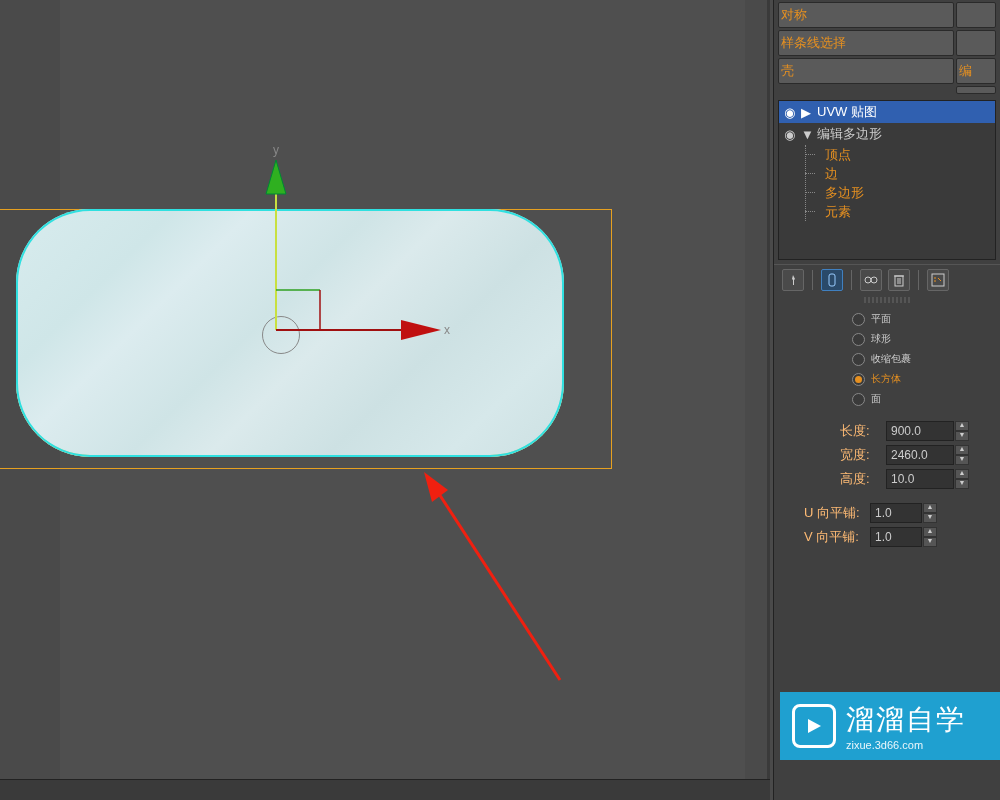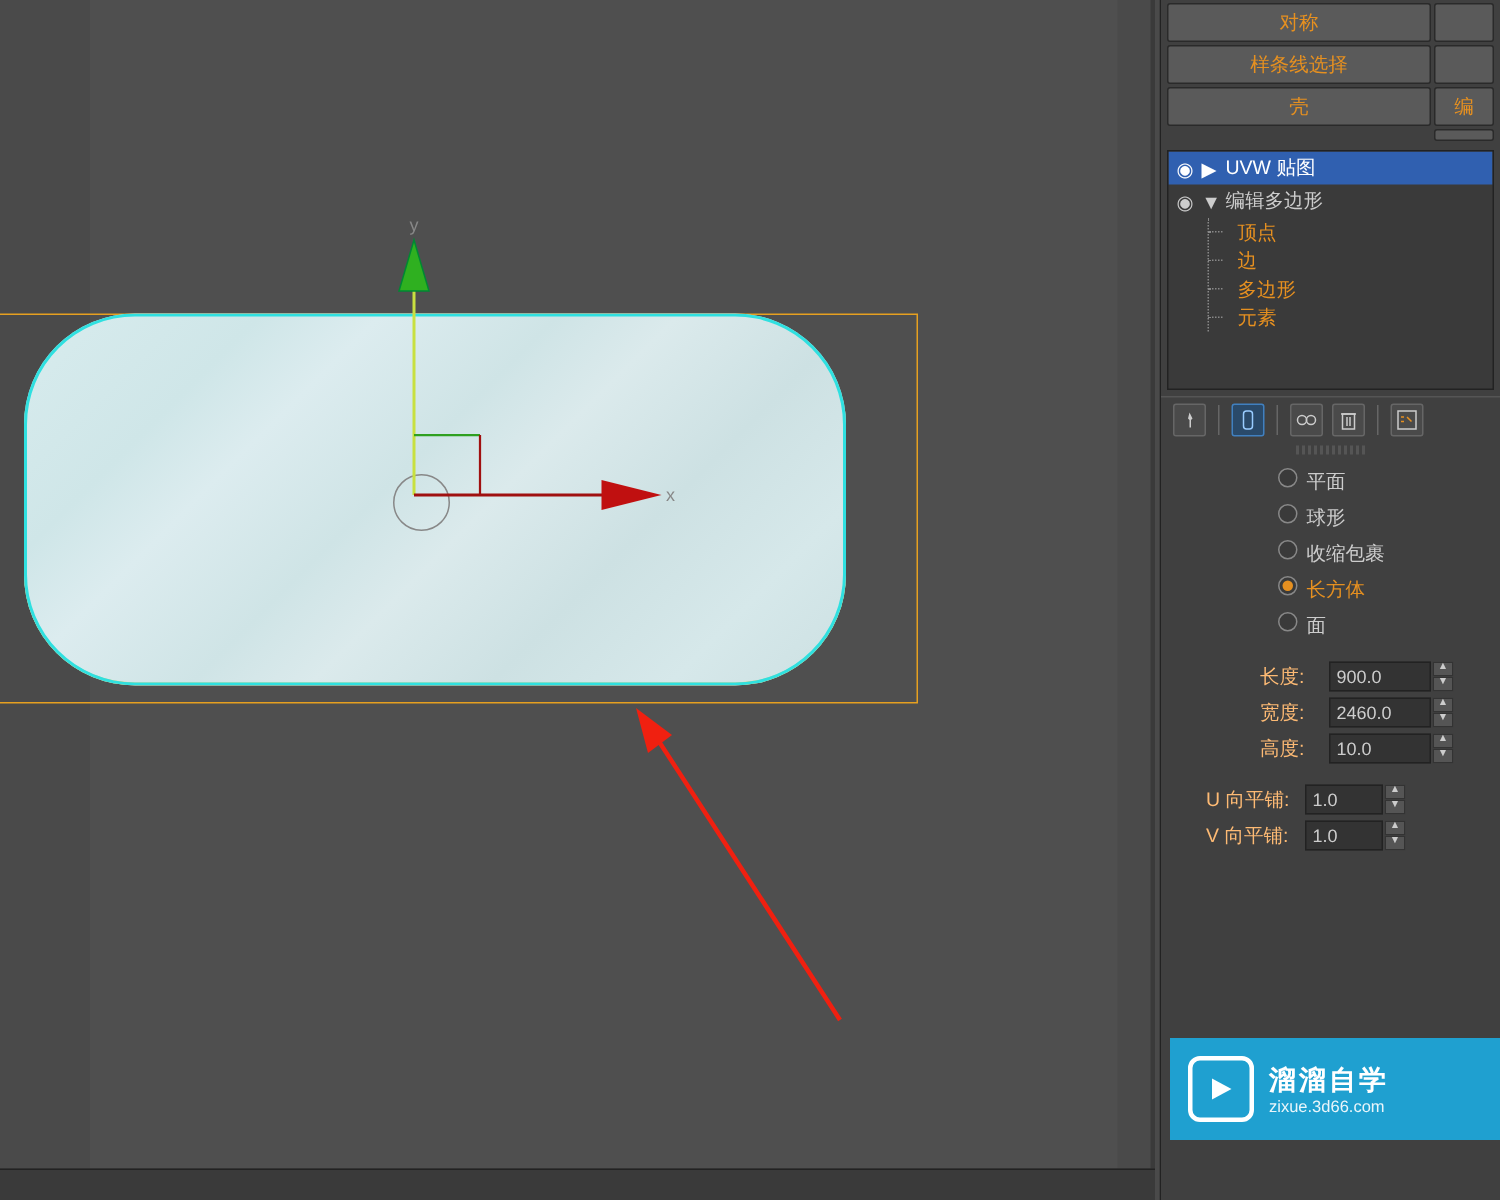--- a/index.html
+++ b/index.html
@@ -6,52 +6,52 @@
 .app{display:flex;width:1000px;height:800px}
 .viewport{flex:1;position:relative;background:#4a4a4a;overflow:hidden}
 .vp-frame{position:absolute;left:0;top:0;width:770px;height:800px;border-right:3px solid #3a3a3a;box-sizing:border-box}
 .yellow-bg{position:absolute;left:60px;top:0;width:685px;height:800px;background:#4f4f4f}
 .selbox{position:absolute;left:-10px;top:209px;width:620px;height:258px;border:1px solid #e6a020}
 .shape{position:absolute;left:16px;top:209px;width:548px;height:248px;border-radius:74px;background:linear-gradient(135deg,#d8ecee 0%,#cfe6e8 20%,#dcecef 30%,#cfe4e6 45%,#dbeaec 55%,#cde1e3 70%,#d6e8ea 85%,#cce0e2 100%);box-shadow:inset 0 0 0 2px #2fe0e0,inset 0 -2px 0 #e0d070}
 .gizmo{position:absolute;left:276px;top:160px;pointer-events:none}
 .ghost{position:absolute;left:-18px;top:156px;width:36px;height:36px;border:1px solid #888;border-radius:50%}
 .sidebar{width:226px;background:#404040;display:flex;flex-direction:column;border-left:1px solid #222}
 .modbuttons{padding:2px 4px;display:grid;grid-template-columns:1fr 40px;gap:2px}
-.mbtn{background:#5a5a5a;border:1px solid #2a2a2a;color:#e69020;text-align:center;font-size:13px;padding:3px 2px;border-radius:2px;cursor:pointer}
+.mbtn{background:#5a5a5a;border:1px solid #2a2a2a;color:#e69020;text-align:left;font-size:13px;padding:3px 2px;border-radius:2px;cursor:pointer}
 .mbtn.half{grid-column:2}
 .modstack{background:#3a3a3a;margin:4px;border:1px solid #222;height:158px;overflow:hidden}
 .modrow{display:flex;align-items:center;padding:2px 4px;gap:4px;font-size:13px}
 .modrow.sel{background:#3060b0;color:#fff}
 .modrow .eye{width:14px;text-align:center}
 .modrow .arr{width:12px}
 .tree-indent{padding-left:38px;color:#e69020;font-size:13px;line-height:19px;position:relative}
 .tree-indent::before{content:"";position:absolute;left:26px;top:0;bottom:0;border-left:1px dotted #888}
 .tree-indent span{display:block;position:relative;padding-left:8px}
 .tree-indent span::before{content:"";position:absolute;left:-12px;top:9px;width:10px;border-top:1px dotted #888}
 .toolbar{display:flex;gap:6px;padding:4px 8px;border-top:1px solid #555;align-items:center}
 .tb-ico{width:20px;height:20px;display:flex;align-items:center;justify-content:center;border:1px solid #666;background:#4a4a4a;border-radius:2px;cursor:pointer}
 .tb-ico.on{background:#2a4a6a;border-color:#4080c0}
 .sep{width:1px;height:20px;background:#666;margin:0 2px}
 .grip{height:6px;background:repeating-linear-gradient(90deg,#555 0 2px,transparent 2px 4px);margin:2px 90px}
 .rollout{padding:4px 10px 4px 50px;overflow:hidden;flex:1}
-.radio-row{display:flex;gap:6px;padding:3px 0;color:#ccc;font-size:13px}
+.radio-row{display:flex;align-items:center;gap:6px;padding:3px 0;color:#ccc;font-size:10px}
 .radio{width:11px;height:11px;border:1px solid #888;border-radius:50%;background:#3a3a3a;display:inline-flex;align-items:center;justify-content:center}
 .radio.on::after{content:"";width:7px;height:7px;border-radius:50%;background:#e69020}
 .chk{width:11px;height:11px;border:1px solid #888;background:#3a3a3a;margin-left:20px}
 .param-row{display:flex;align-items:center;gap:6px;padding:2px 0;font-size:13px}
 .param-row .lbl{color:#fdba74;width:40px}
 .spinner{display:flex;align-items:center}
 .spinner input{width:58px;background:#333;border:1px solid #222;color:#ccc;font-size:12px;padding:2px 4px;font-family:inherit}
 .spin-btns{display:flex;flex-direction:column;margin-left:1px}
 .spin-btns i{width:12px;height:8px;background:#555;border:1px solid #333;font-size:7px;line-height:6px;text-align:center;color:#ccc;cursor:pointer;font-style:normal}
 .section-gap{height:10px}
 .watermark{position:absolute;right:0;bottom:40px;width:220px;height:68px;background:#1fa0d0;display:flex;align-items:center;gap:10px;padding:0 12px;box-sizing:border-box;color:#fff}
 .wm-ico{width:38px;height:38px;border:3px solid #fff;border-radius:8px;display:flex;align-items:center;justify-content:center}
 .wm-txt{display:flex;flex-direction:column}
-.wm-txt b{font-size:18px;font-weight:700;letter-spacing:2px}
+.wm-txt b{font-size:28px;font-weight:400;letter-spacing:2px}
 .wm-txt small{font-size:11px;opacity:.9}
 .cut{position:absolute;right:0;bottom:38px;color:#e69020;font-size:13px;background:#404040;padding:20px 4px 2px 4px}
 .baredge{position:absolute;left:0;bottom:0;width:770px;height:20px;background:#3a3a3a;border-top:1px solid #222}
 svg{display:block}
 </style>
 </head>
 <body>
 
 <div class="app">
   <div class="viewport">

